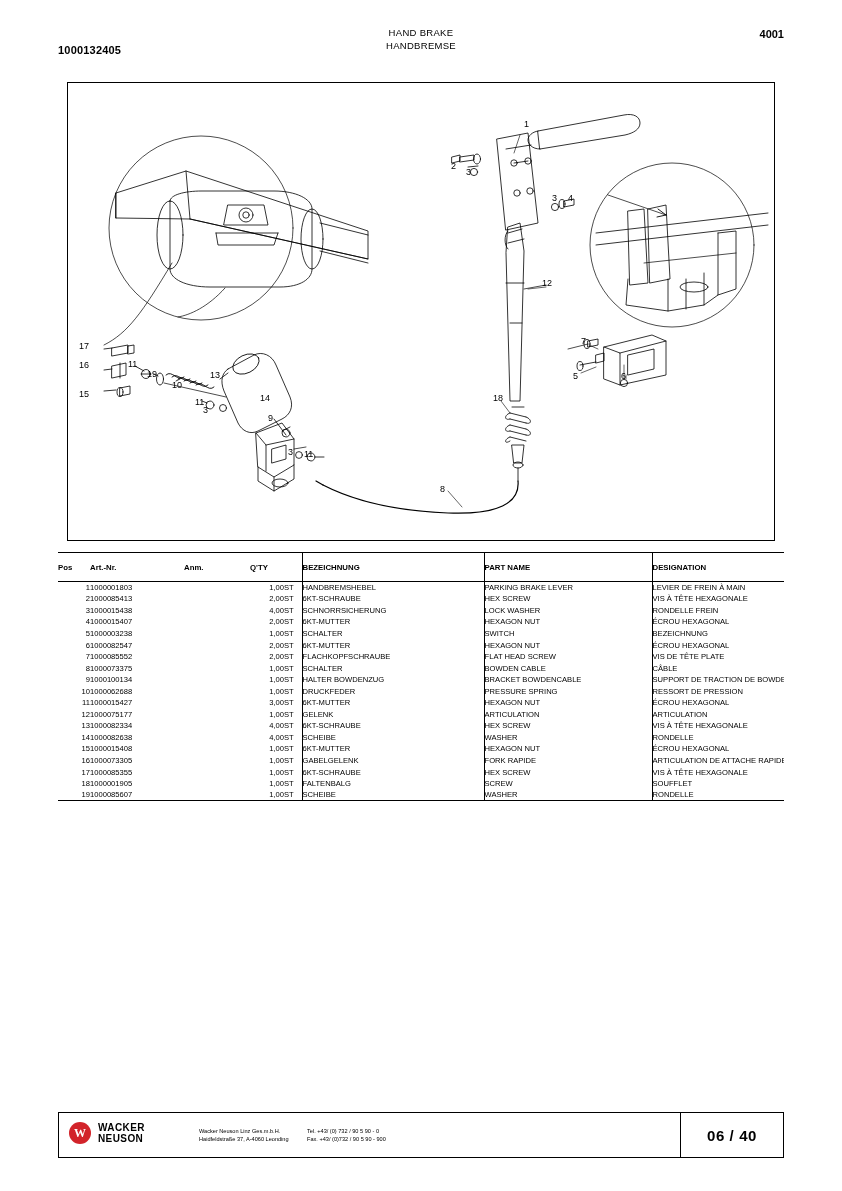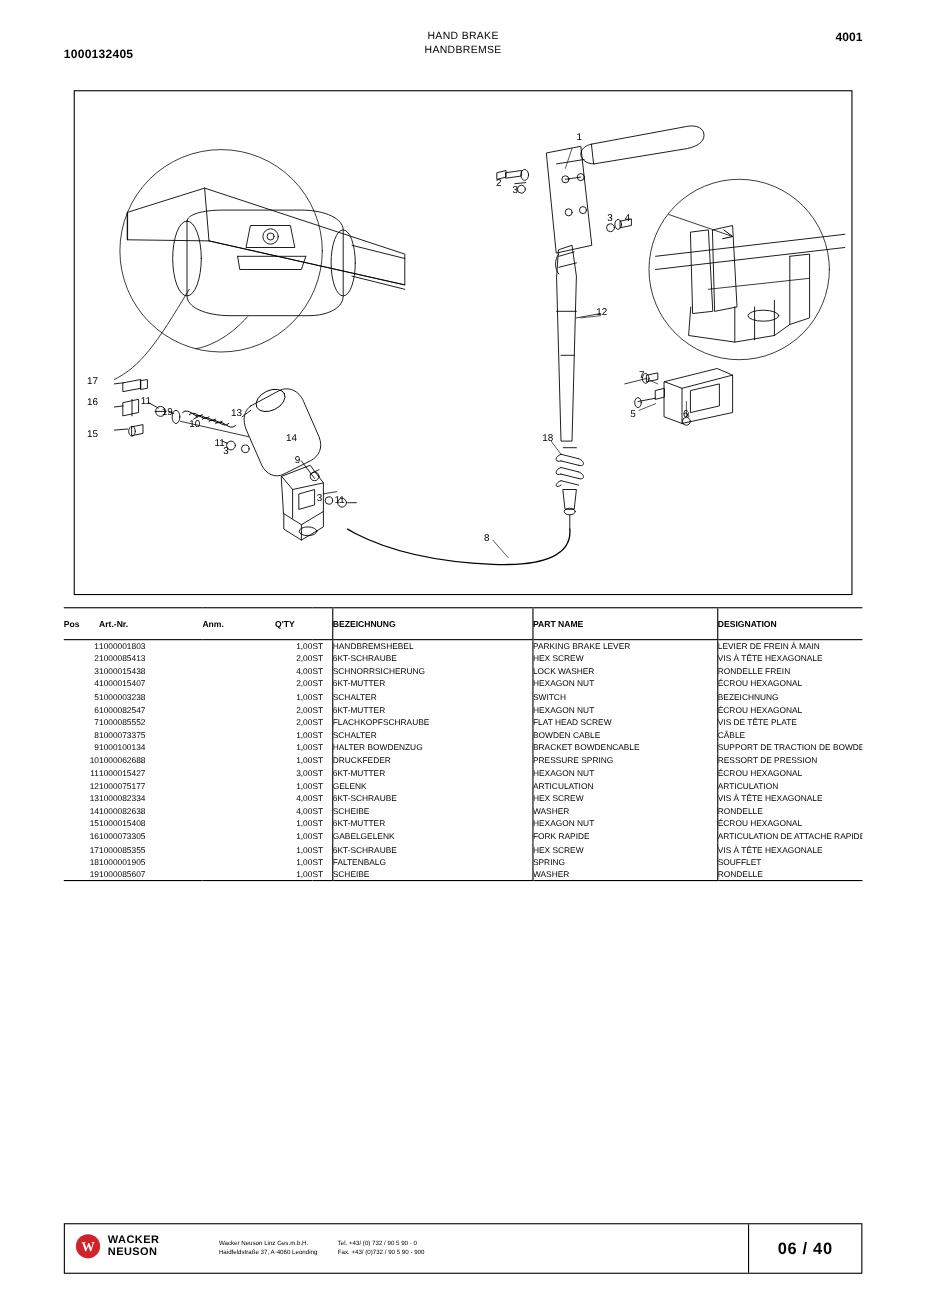--- a/index.html
+++ b/index.html
@@ -553,21 +553,21 @@
             <td class="pname vsep">HEX SCREW</td>
             <td class="desig vsep">VIS À TÊTE HEXAGONALE</td>
           </tr>
           <tr>
             <td class="pos">18</td>
             <td class="art">1000001905</td>
             <td class="anm"></td>
             <td class="qty">1,00</td>
             <td class="unit">ST</td>
             <td class="bez vsep">FALTENBALG</td>
-            <td class="pname vsep">SPRING</td>
+            <td class="pname vsep">SCREW</td>
             <td class="desig vsep">SOUFFLET</td>
           </tr>
           <tr>
             <td class="pos">19</td>
             <td class="art">1000085607</td>
             <td class="anm"></td>
             <td class="qty">1,00</td>
             <td class="unit">ST</td>
             <td class="bez vsep">SCHEIBE</td>
             <td class="pname vsep">WASHER</td>

